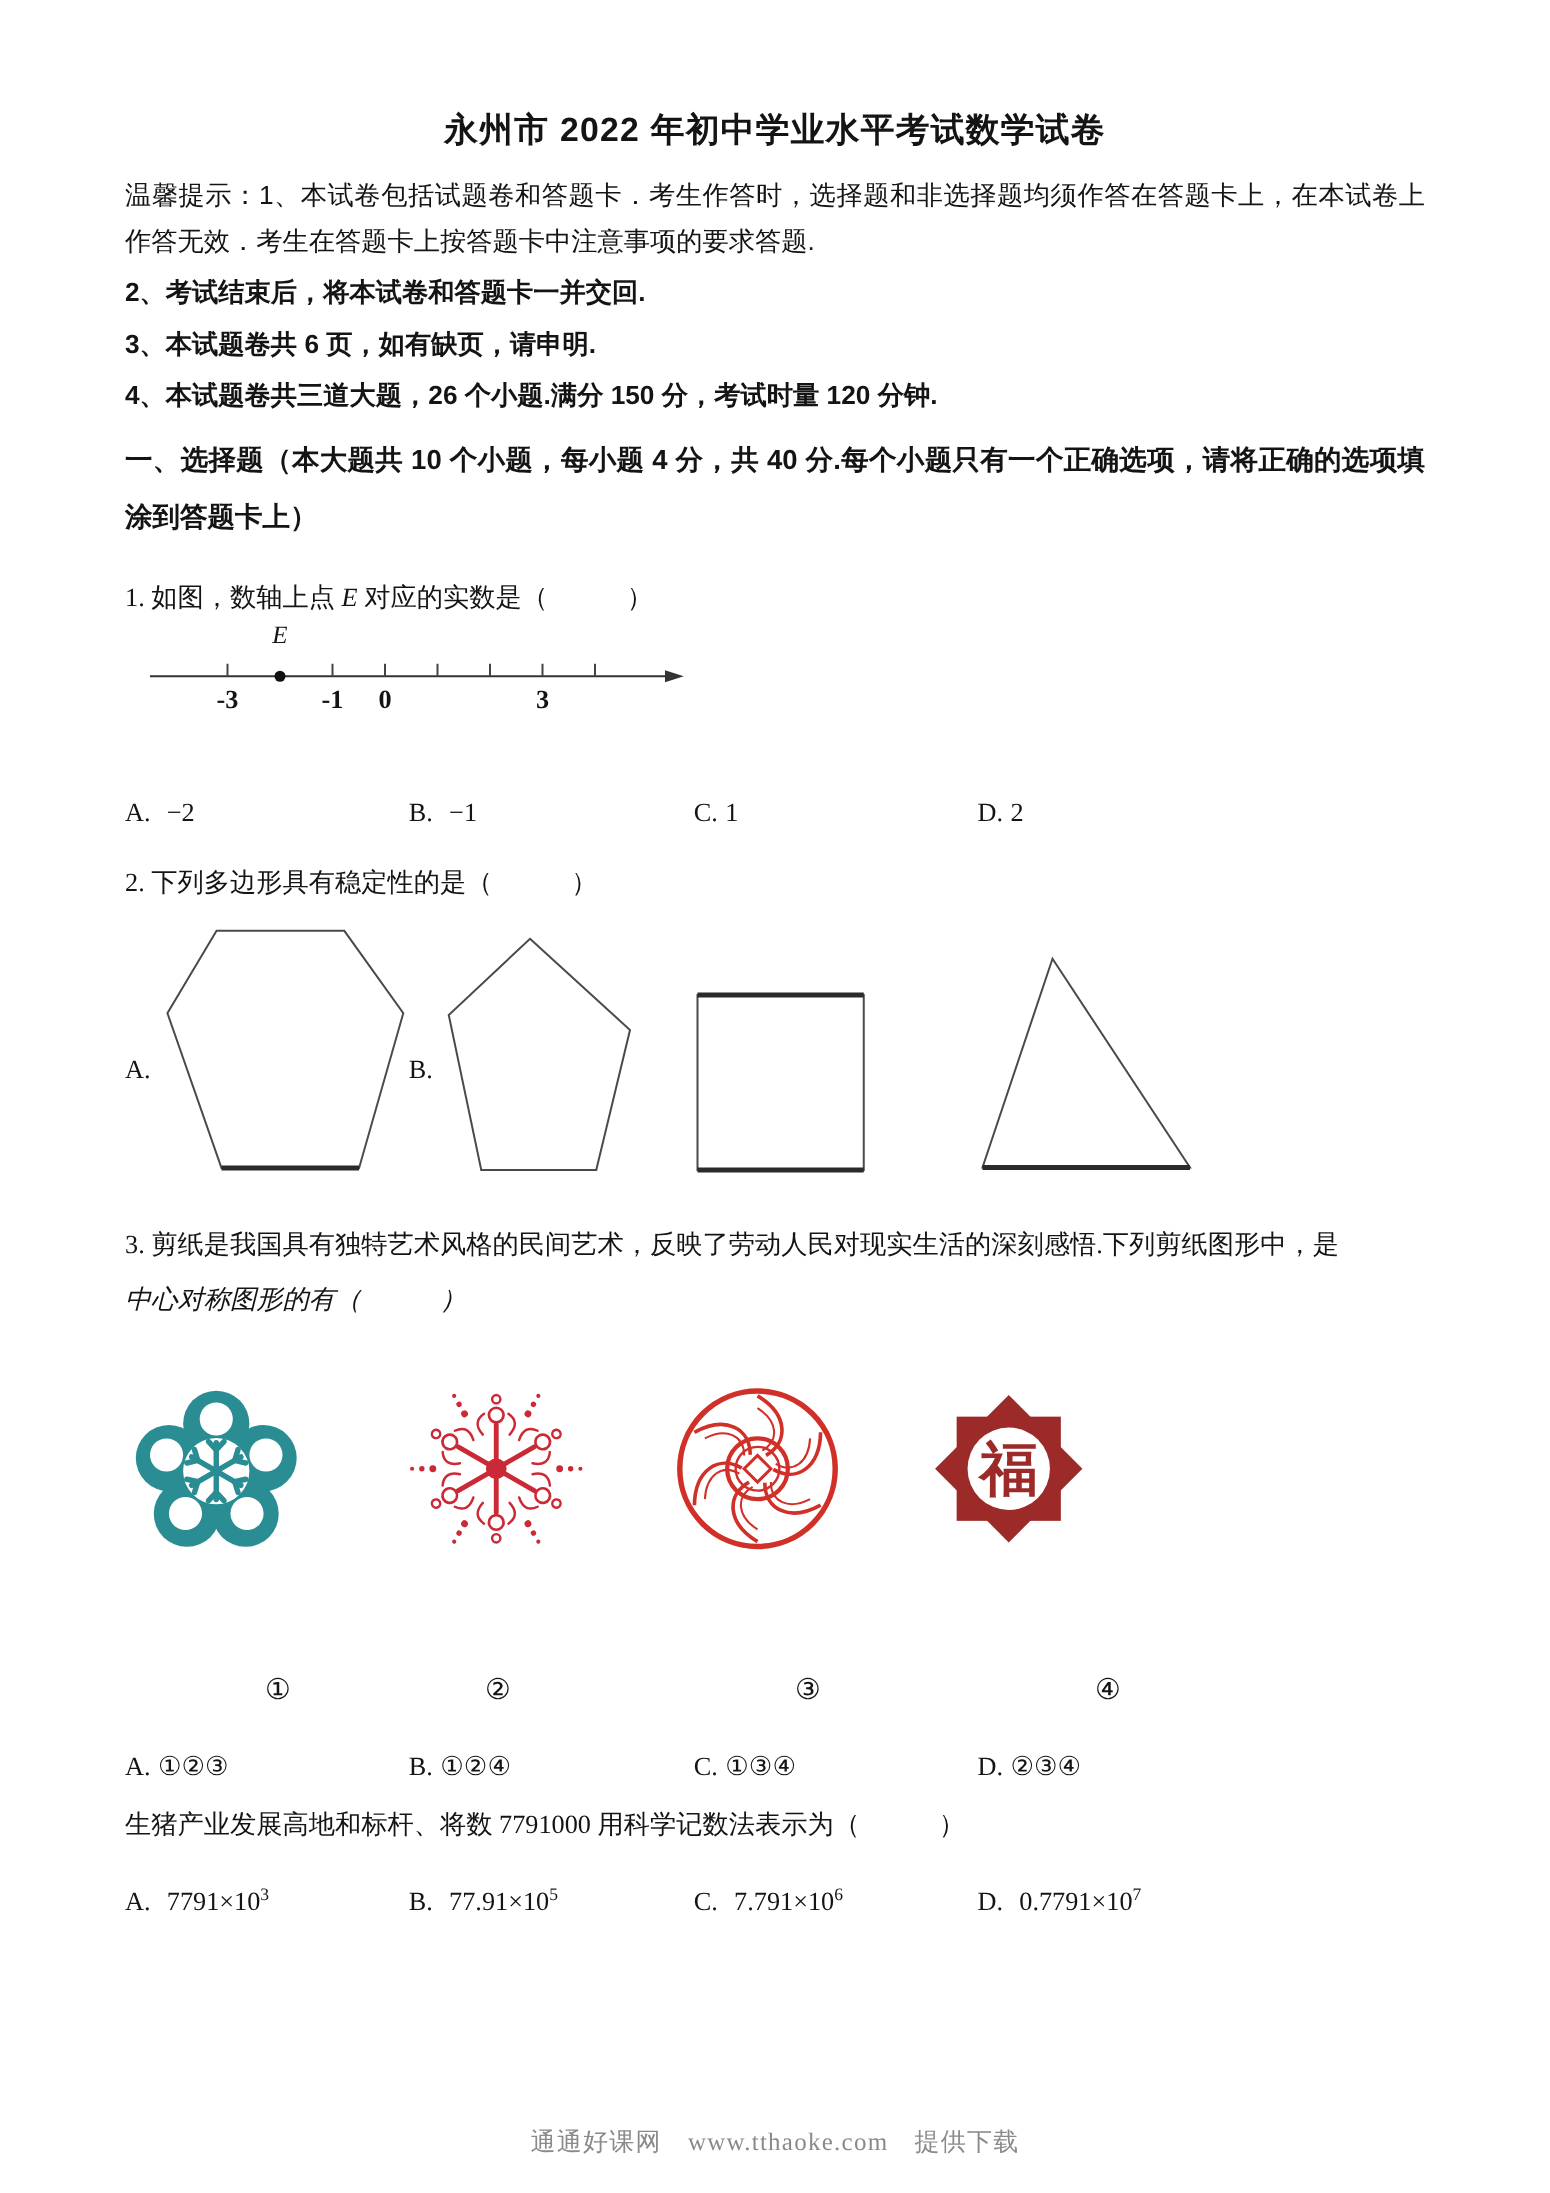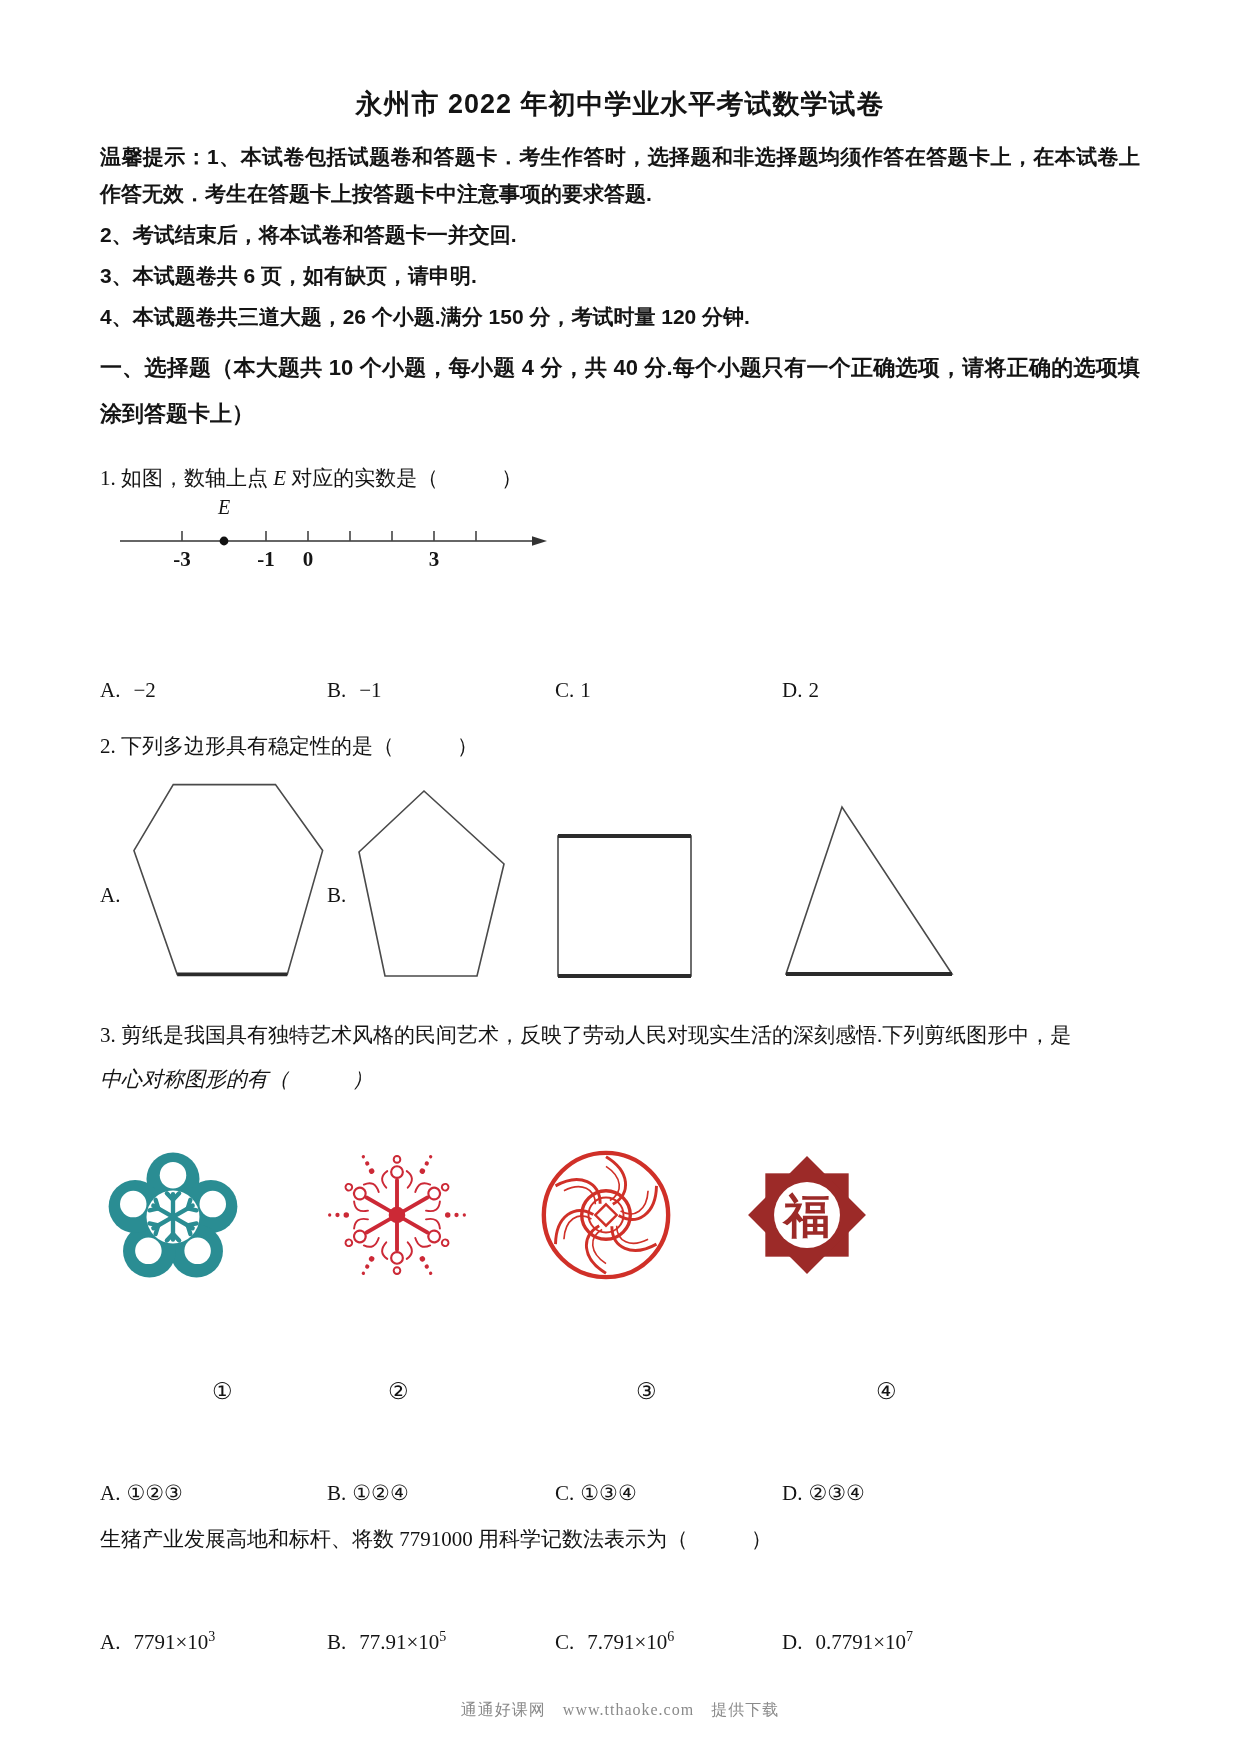--- a/index.html
+++ b/index.html
@@ -6,39 +6,39 @@
   body{
     width:1240px;height:1754px;overflow:hidden;position:relative;
     font-family:"Liberation Serif","DejaVu Serif",serif;color:#141414;
   }
   .page{box-sizing:border-box;width:1240px;height:1231px;padding:86px 100px 0 100px;position:relative;}
   .title{
     text-align:center;font-size:27px;font-weight:bold;
     font-family:"Liberation Sans","DejaVu Sans",sans-serif;letter-spacing:1px;
   }
   .notice{
-    margin-top:16px;font-weight:bold;font-size:21px;line-height:37px;
+    margin-top:16px;font-weight:normal;font-size:21px;line-height:37px;
     font-family:"Liberation Sans","DejaVu Sans",sans-serif;text-align:justify;
   }
   .notice-line{
     margin-top:5px;font-weight:bold;font-size:21px;line-height:36px;
     font-family:"Liberation Sans","DejaVu Sans",sans-serif;
   }
   .section-heading{
     margin-top:10px;font-weight:bold;font-size:22px;line-height:46px;
     font-family:"Liberation Sans","DejaVu Sans",sans-serif;text-align:justify;
   }
   .q-text{font-size:21px;line-height:30px;margin-top:26px;}
   .q-text .math-var{font-style:italic;font-family:"Liberation Serif",serif;}
   .numberline-wrap{margin-top:4px;margin-left:14px;}
   .opt-row{
     display:grid;grid-template-columns:227px 228px 227px auto;
     font-size:21px;line-height:30px;
   }
-  .opt{white-space:nowrap;margin-top:40px;}
+  .opt{white-space:nowrap;}
   .opt .opt-label{margin-right:13px;}
   .opt.tight .opt-label{margin-right:6px;}
   .opt sup{font-size:14px;}
   .q1-opts{margin-top:56px;}
   .q2-text{}
   .shapes-row{
     margin-top:14px;height:205px;display:grid;
     grid-template-columns:227px 228px 227px auto;align-items:end;
   }
   .shape-cell{display:flex;align-items:flex-end;}
@@ -51,21 +51,21 @@
   .pc3{margin-left:66px;}
   .pc4{margin-left:70px;}
   .circled-row{position:relative;height:32px;margin-top:82px;font-size:23px;}
   .circled-row span{position:absolute;top:0;}
   .cn1{left:112px;} .cn2{left:288px;} .cn3{left:536px;} .cn4{left:776px;}
   .q3-opts{margin-top:28px;}
   .q4-line{margin-top:16px;font-size:21px;line-height:30px;}
   .q4-opts{margin-top:28px;}
   .footer{
     position:absolute;top:1700px;left:0;width:100%;text-align:center;
-    font-size:16px;color:#8a8a8a;letter-spacing:1px;
+    font-size:20px;color:#8a8a8a;letter-spacing:1px;
   }
   svg{display:block;}
 </style>
 </head>
 <body>
 
 <div class="page">
 
   <div class="title">永州市 2022 年初中学业水平考试数学试卷</div>
 

